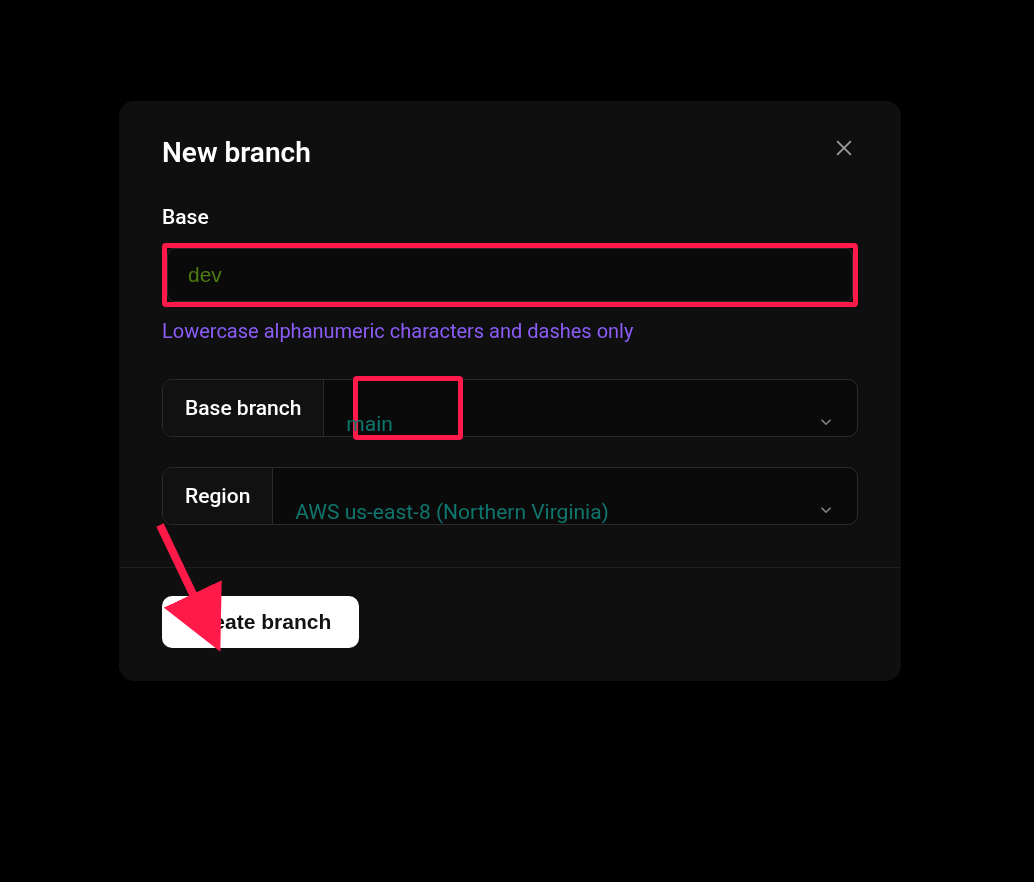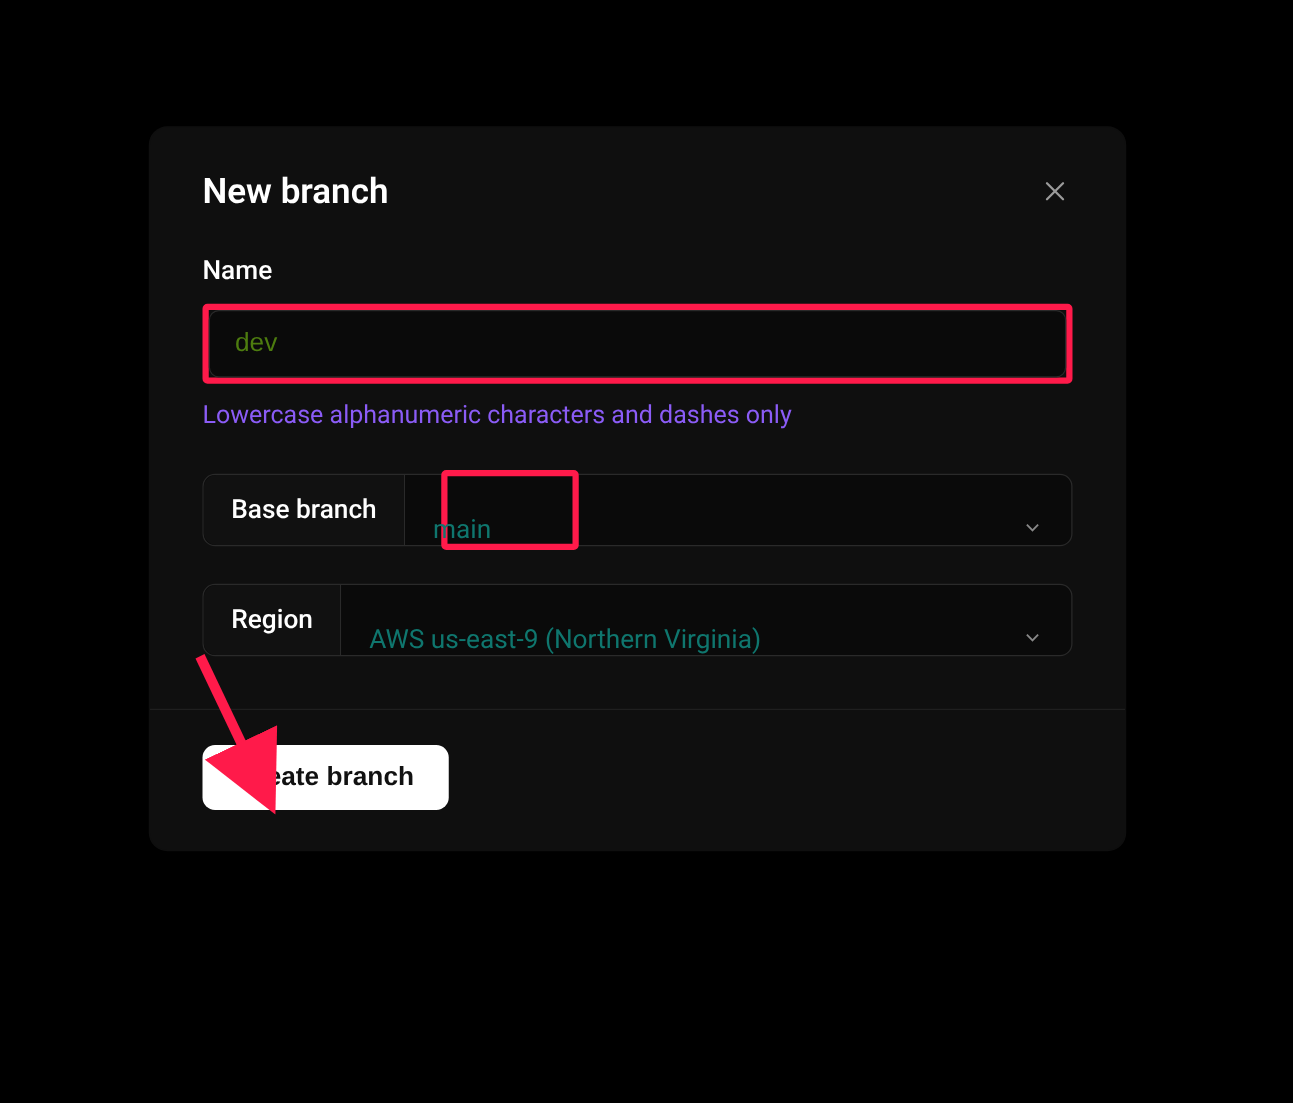--- a/index.html
+++ b/index.html
@@ -20,21 +20,21 @@
       top: 102px;
       left: 120px;
       width: 780px;
       background: #0f0f0f;
       border-radius: 14px;
       box-shadow: 0 0 0 1px rgba(255,255,255,0.06);
     }
     .modal-header {
       display: flex;
       justify-content: space-between;
-      align-items: flex-end;
+      align-items: flex-start;
       padding: 34px 42px 0 42px;
     }
     .modal-title {
       font-size: 28px;
       font-weight: 600;
       color: #ffffff;
     }
     .close-btn {
       width: 28px;
       height: 28px;
@@ -178,21 +178,21 @@
       <span>
         <svg viewBox="0 0 24 24">
             <line x1="5" y1="5" x2="19" y2="19"></line>
             <line x1="19" y1="5" x2="5" y2="19"></line>
           </svg>
       </span>
     </div>
   </div>
 
   <div class="modal-body">
-    <label class="field-label">Name</label>
+    <label class="field-label">Base</label>
     <div class="input-highlight-wrap">
       <input class="text-input" type="text" value="dev" style="">
     </div>
     <div class="helper-text">Lowercase alphanumeric characters and dashes only</div>
 
     <div class="select-row" style="position:relative;">
       <div class="select-label">Base branch</div>
       <div class="select-value-wrap">
         <span class="select-value">main</span>
         <span class="chevron">
@@ -200,21 +200,21 @@
               <polyline points="6 9 12 15 18 9"></polyline>
             </svg>
         </span>
       </div>
       <div class="value-highlight"></div>
     </div>
 
     <div class="select-row" style="margin-bottom:0;">
       <div class="select-label">Region</div>
       <div class="select-value-wrap">
-        <span class="select-value">AWS us-east-9 (Northern Virginia)</span>
+        <span class="select-value">AWS us-east-8 (Northern Virginia)</span>
         <span class="chevron">
           <svg viewBox="0 0 24 24">
               <polyline points="6 9 12 15 18 9"></polyline>
             </svg>
         </span>
       </div>
     </div>
   </div>
 
   <div class="modal-footer">

